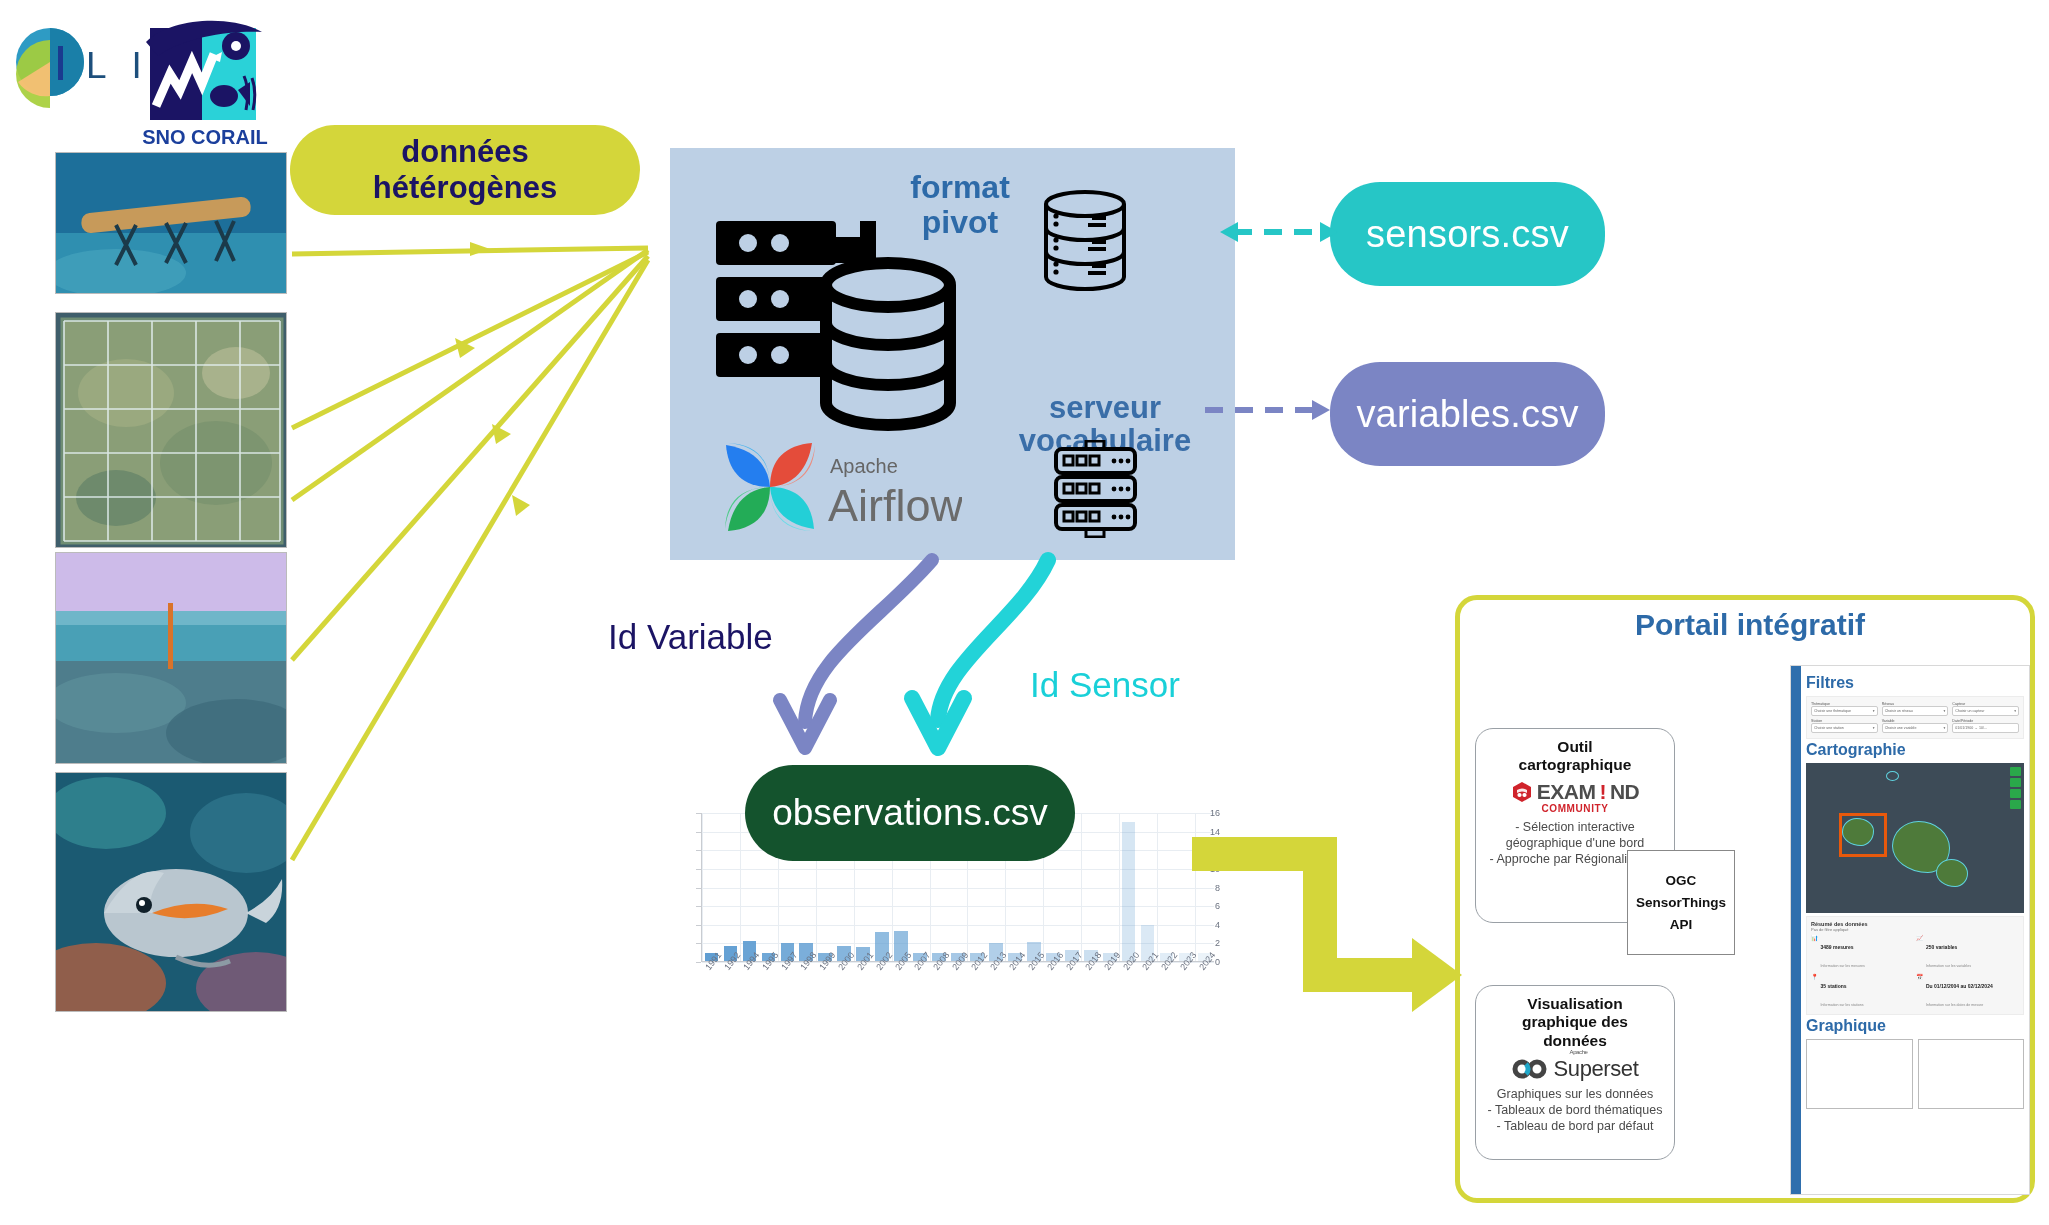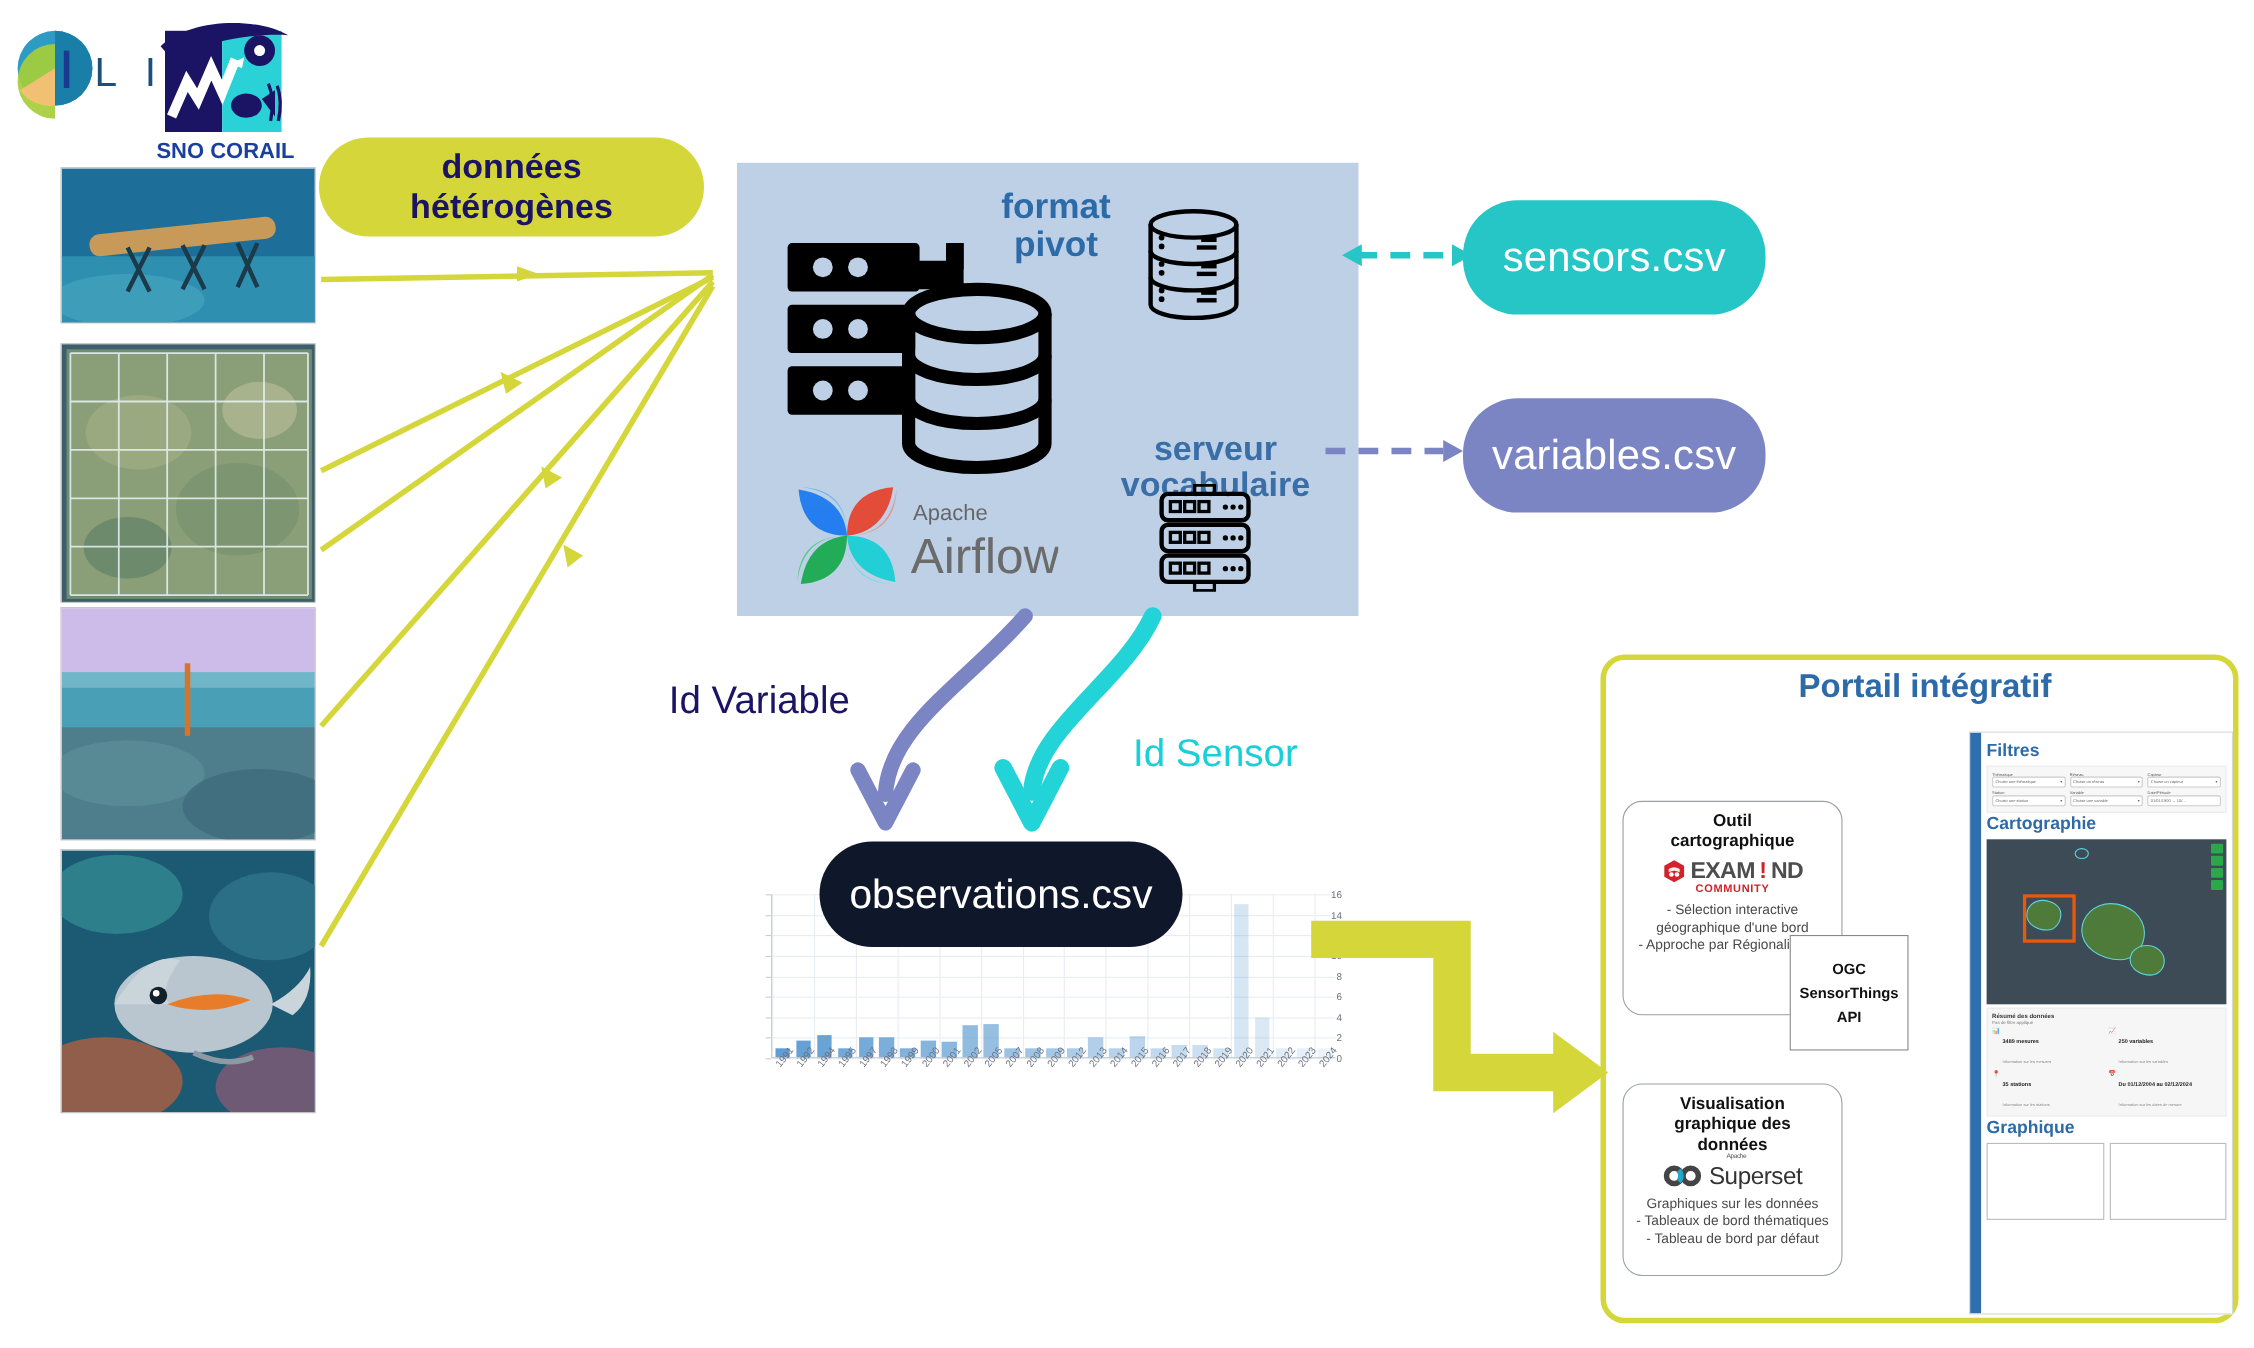--- a/index.html
+++ b/index.html
@@ -52,21 +52,21 @@
   .csv-pill {
     height:104px; border-radius:50px; display:flex; align-items:center; justify-content:center;
     color:#fff; font-size:38px; letter-spacing:.2px;
   }
   #pill-sensors   { left:1330px; top:182px; width:275px; background:#26c6c6; }
   #pill-variables { left:1330px; top:362px; width:275px; background:#7b85c4; }
 
   
   #pill-observations {
     left:745px; top:765px; width:330px; height:96px;
-    background:#0f172a; border-radius:48px;
+    background:#14532d; border-radius:48px;
     display:flex; align-items:center; justify-content:center;
     color:#fff; font-size:37px; z-index:6;
   }
   #label-id-variable { left:608px; top:617px; color:#1b1464; font-size:35px; }
   #label-id-sensor   { left:1030px; top:665px; color:#19d0d8; font-size:35px; }
 
   
   #chart-wrap { left:640px; top:805px; width:580px; height:195px; z-index:2; }
   #chart-plot { position:absolute; left:62px; top:8px; right:6px; bottom:38px; }
   .gridline-h { position:absolute; left:0; right:0; height:1px; background:#e8edf2; }

